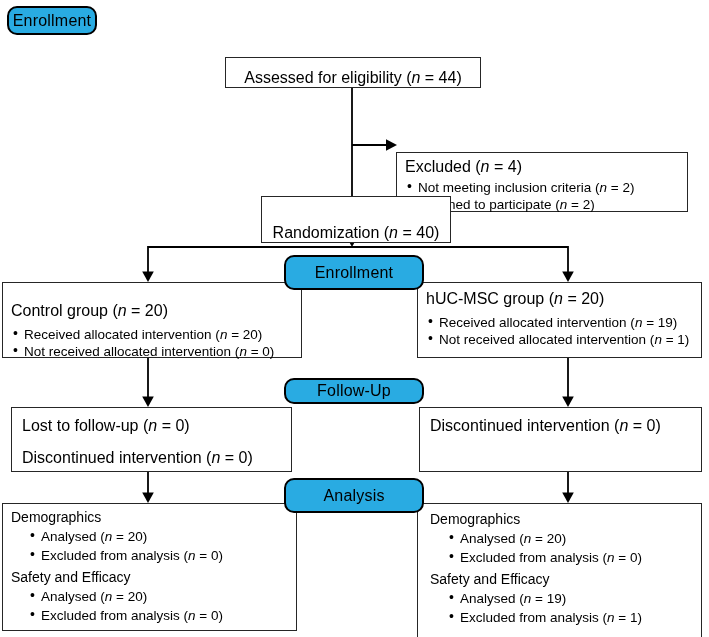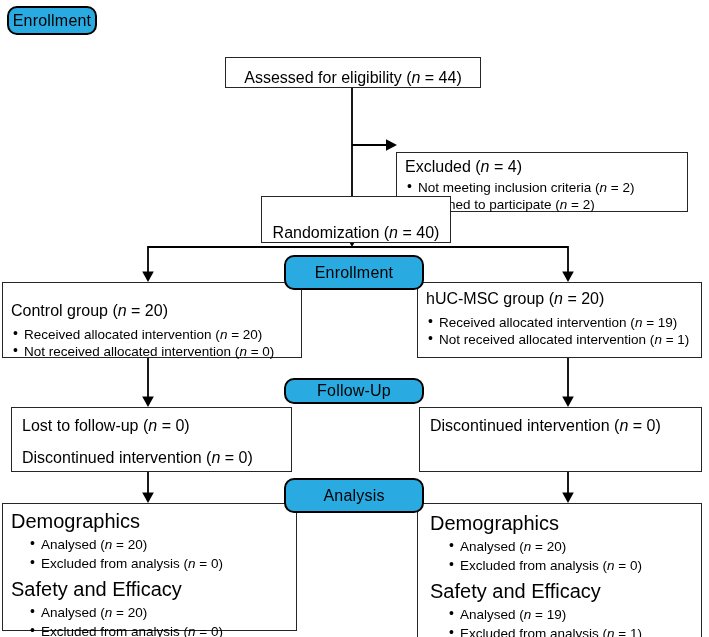--- a/index.html
+++ b/index.html
@@ -60,21 +60,21 @@
   }
   .bullet::before {
     content: "\2022";
     position: absolute;
     left: 2px;
     top: -1px;
     font-size: 14px;
   }
   .fu-line { font-size: 16px; white-space: nowrap; }
   .fu-line + .fu-line { margin-top: 14px; }
-  .section-heading { font-size: 20px; line-height: 1.3; white-space: nowrap; }
+  .section-heading { font-size: 14px; line-height: 1.3; white-space: nowrap; }
   .section + .section { margin-top: 4px; }
   .section .bullet { margin-left: 17px; margin-top: 2px; }
   i { font-style: italic; }
 </style>
 </head>
 <body>
 
 <div class="canvas">
 
   <svg class="connectors" viewBox="0 0 709 637" xmlns="http://www.w3.org/2000/svg">

